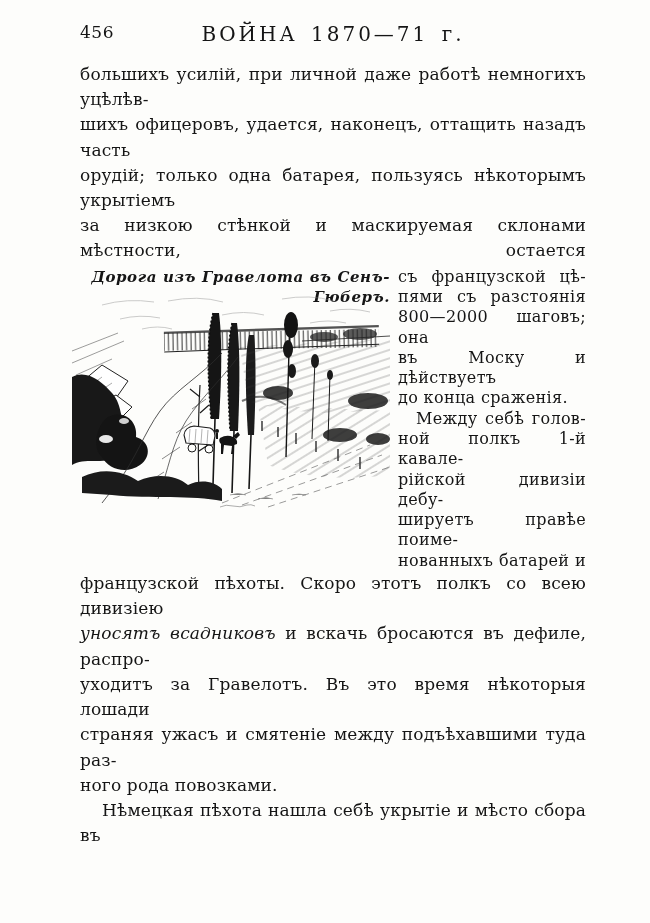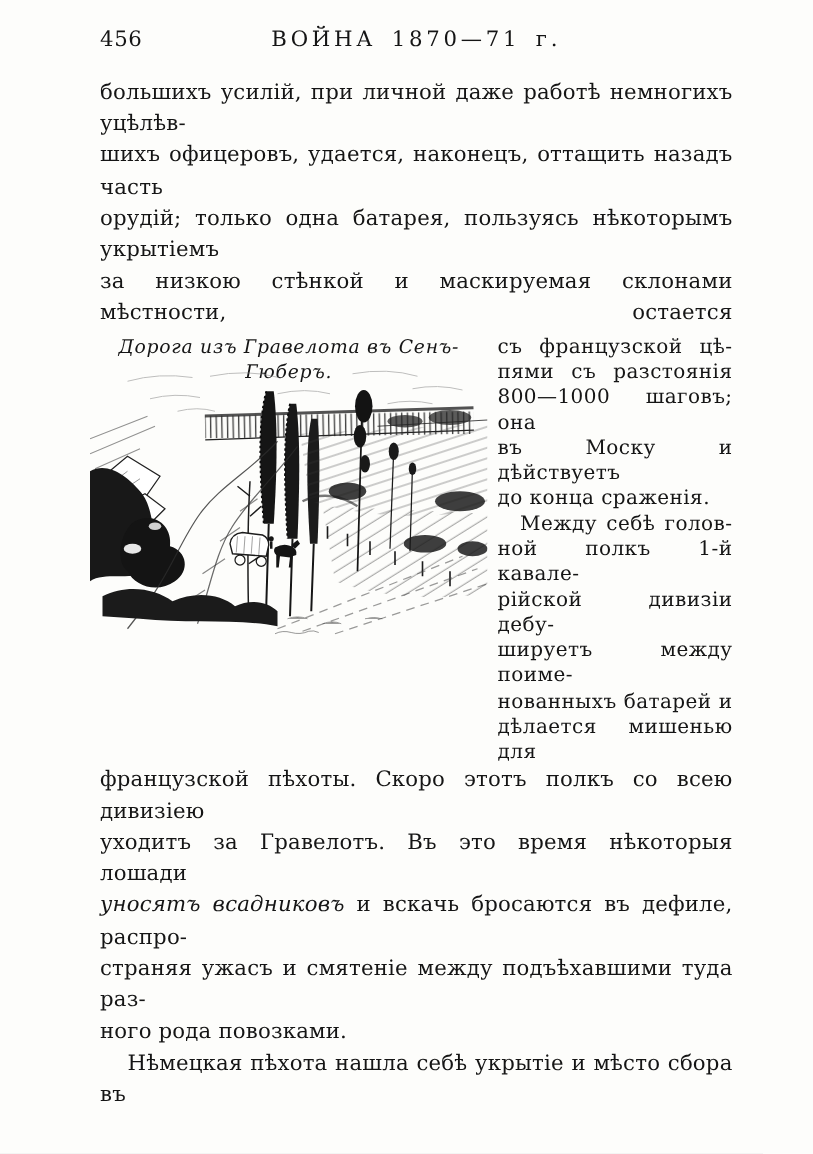--- a/index.html
+++ b/index.html
@@ -13,37 +13,37 @@
     overflow:hidden;
     box-sizing:border-box;
     padding:22px 64px 0 80px;
   }
   .pagehead{
     display:flex;align-items:baseline;height:20px;position:relative;
   }
   .pagenum{font-size:17px;letter-spacing:.5px;}
   .runtitle{
     position:absolute;left:0;right:0;text-align:center;
-    font-size:17px;letter-spacing:3px;word-spacing:4px;
+    font-size:20px;letter-spacing:3px;word-spacing:4px;
   }
   .body-block{margin-top:20px;}
   .ln{
     font-size:17px;line-height:25.2px;
     text-align:justify;text-align-last:justify;
     letter-spacing:.15px;
     white-space:normal;
   }
   .ln.end{text-align-last:left;}
   .ind{text-indent:22px;}
   .it{font-style:italic;}
   .media-row{display:flex;margin-top:3px;}
   .figure{width:318px;flex:0 0 318px;margin-left:-8px;}
   .caption{
-    font-size:15px;font-weight:normal;font-style:italic;
-    text-align:center;letter-spacing:.6px;height:20px;line-height:20px;
+    font-size:15px;font-weight:bold;font-style:italic;
+    text-align:right;letter-spacing:.6px;height:20px;line-height:20px;
     margin-bottom:2px;
   }
   .engraving{display:block;}
   .sidecol{flex:1 1 auto;margin-left:8px;}
   .sidecol .ln{font-size:16px;line-height:20.3px;letter-spacing:.35px;}
   .sidecol .ind{text-indent:18px;}
 </style>
 </head>
 <body>
 
@@ -173,36 +173,35 @@
           <path d="M158,206 q8,-3 16,0 M186,210 q8,-3 15,0 M220,206 q7,-2 14,0"></path>
         </g>
 
         <path d="M148,218 q6,-3 13,-1 q7,2 14,-1 q4,-1 8,1" stroke="#555" stroke-width="0.8" fill="none" opacity="0.6"></path>
       </svg>
     </div>
 
     <div class="sidecol">
       <div class="ln">съ французской цѣ-</div>
       <div class="ln">пями съ разстоянія</div>
-      <div class="ln">800—1000 шаговъ; она</div>
+      <div class="ln">800—2000 шаговъ; она</div>
       <div class="ln">въ Моску и дѣйствуетъ</div>
       <div class="ln end">до конца сраженія.</div>
       <div class="ln ind">Между себѣ голов-</div>
       <div class="ln">ной полкъ 1-й кавале-</div>
       <div class="ln">рійской дивизіи дебу-</div>
-      <div class="ln">шируетъ между поиме-</div>
+      <div class="ln">шируетъ правѣе поиме-</div>
       <div class="ln">нованныхъ батарей и</div>
-      <div class="ln">дѣлается мишенью для</div>
     </div>
   </div>
 
   <div>
     <div class="ln">французской пѣхоты. Скоро этотъ полкъ со всею дивизіею</div>
+    <div class="ln"><span class="it">уносятъ всадниковъ</span><span> и вскачь бросаются въ дефиле, распро-</span></div>
     <div class="ln">уходитъ за Гравелотъ. Въ это время нѣкоторыя лошади</div>
-    <div class="ln"><span class="it">уносятъ всадниковъ</span><span> и вскачь бросаются въ дефиле, распро-</span></div>
     <div class="ln">страняя ужасъ и смятеніе между подъѣхавшими туда раз-</div>
     <div class="ln end">ного рода повозками.</div>
   </div>
 
   <div>
     <div class="ln ind">Нѣмецкая пѣхота нашла себѣ укрытіе и мѣсто сбора въ</div>
 
   </div>
 
 </div>

